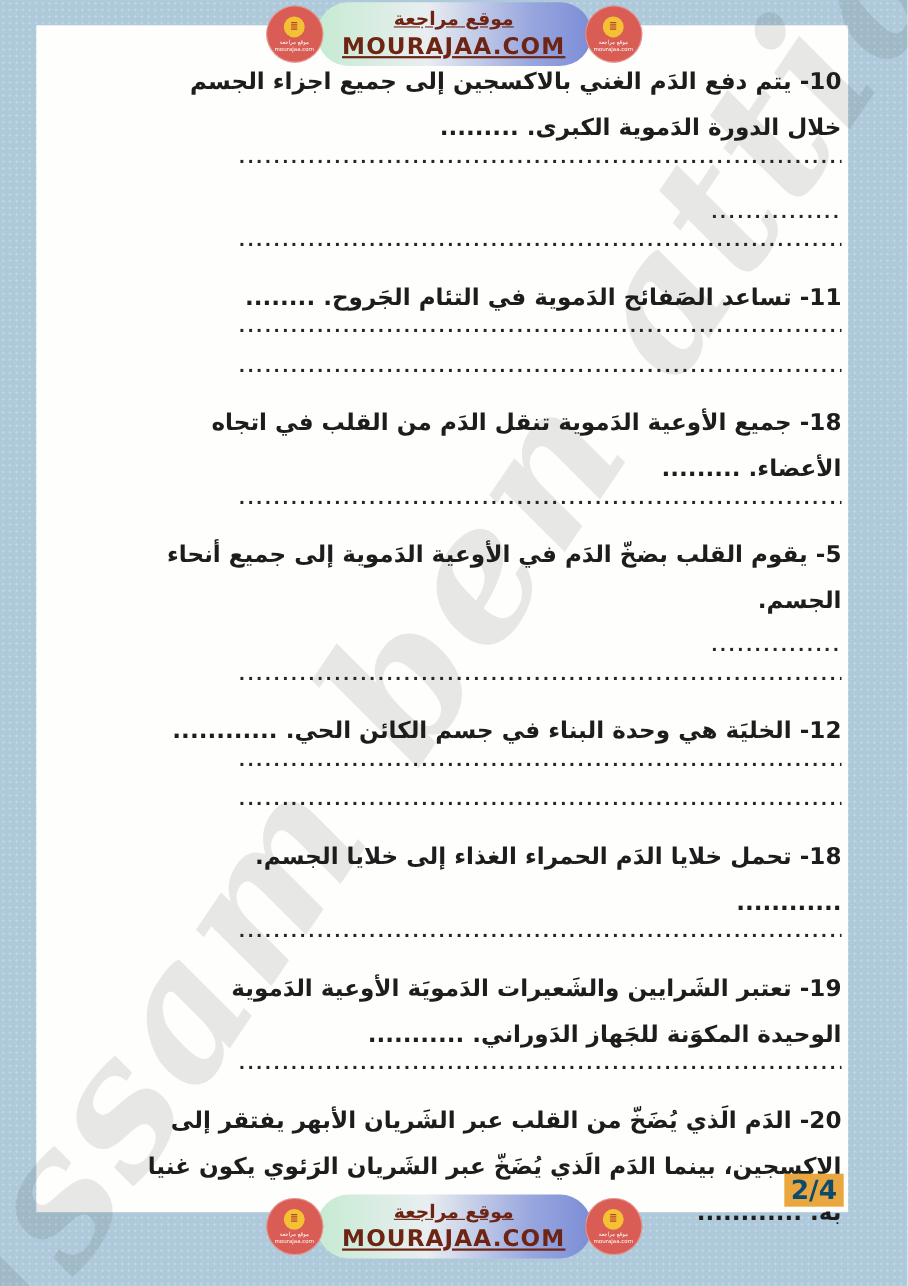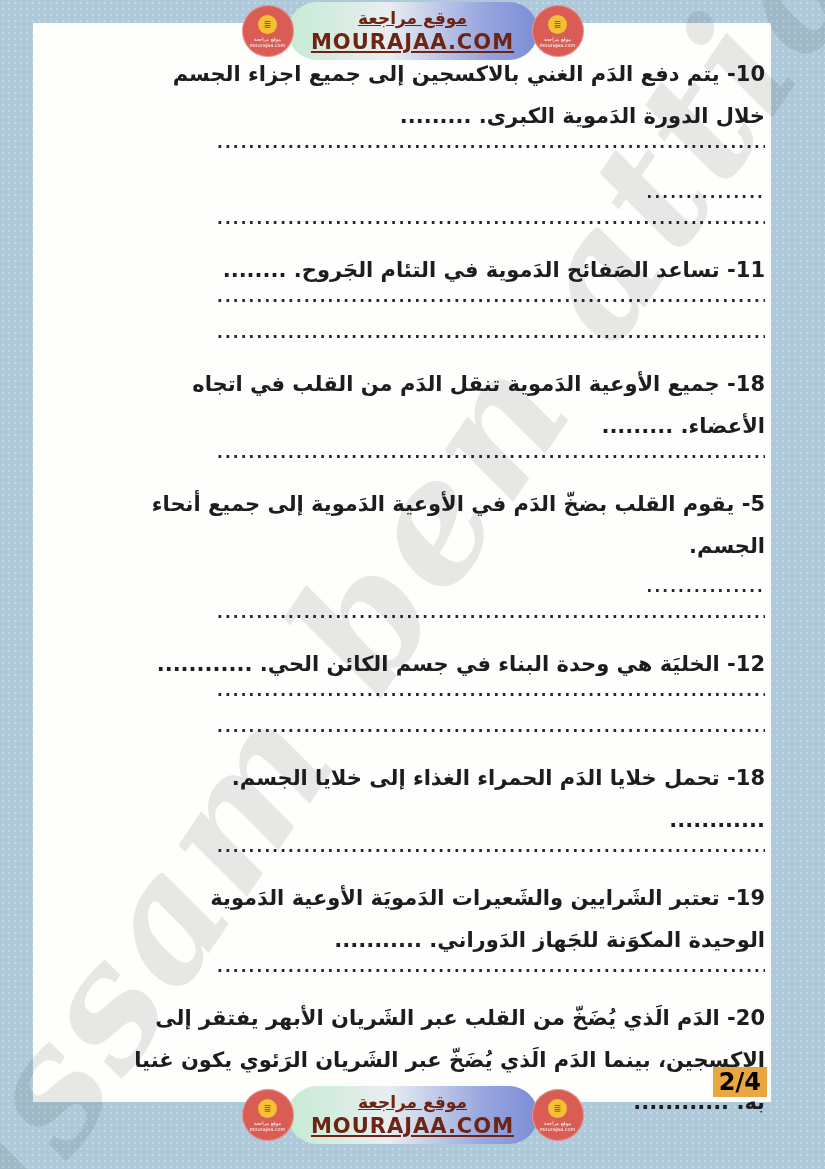--- a/index.html
+++ b/index.html
@@ -44,21 +44,21 @@
   }
   .dots-short{
     width:122px;height:40px;line-height:40px;
     direction:ltr;text-align:right;overflow:hidden;white-space:nowrap;
     font-size:15px;font-weight:bold;letter-spacing:2.2px;color:#262626;
   }
 
   
   .page-number{
     position:absolute;right:4px;bottom:5px;z-index:3;
-    background:#eba73f;color:#000000;
+    background:#eba73f;color:#0c4a6e;
     font-size:24px;font-weight:bold;padding:1px 6px;
   }
 
   
   .brand{
     position:absolute;left:50%;transform:translateX(-50%);
     display:flex;align-items:center;z-index:5;
   }
   .brand-top{top:2px;}
   .brand-bottom{top:1086px;}

